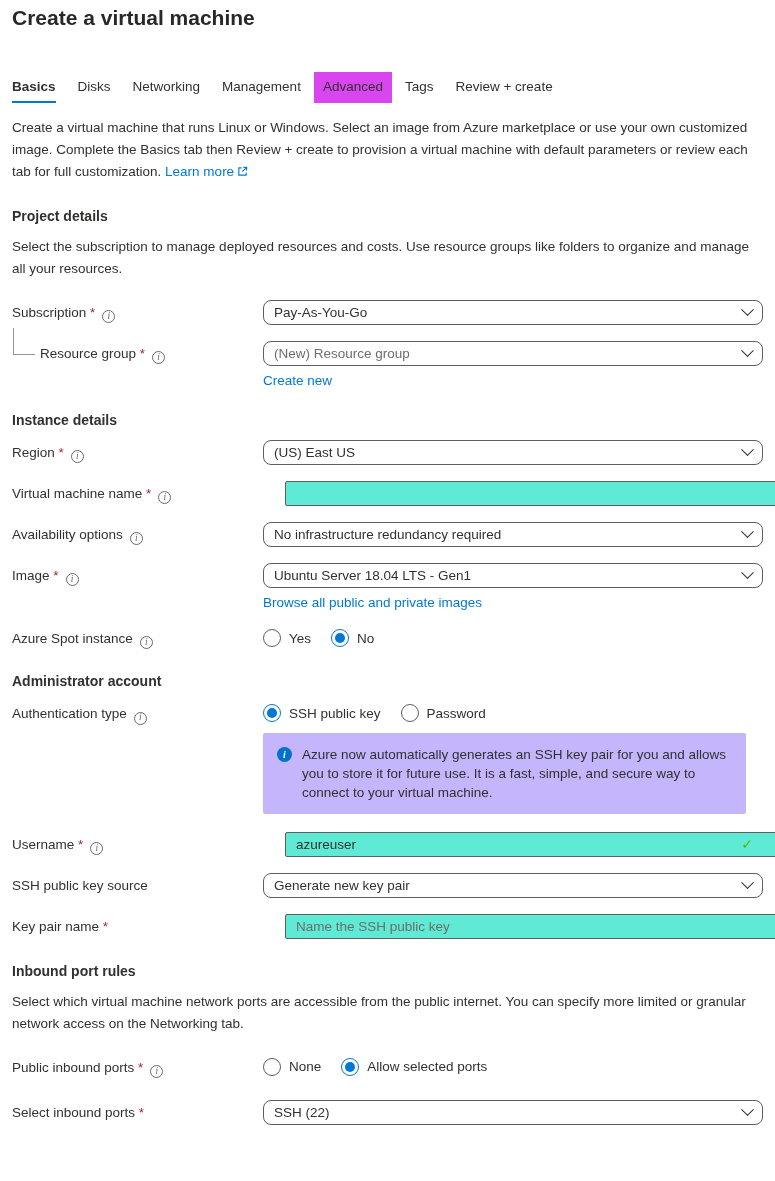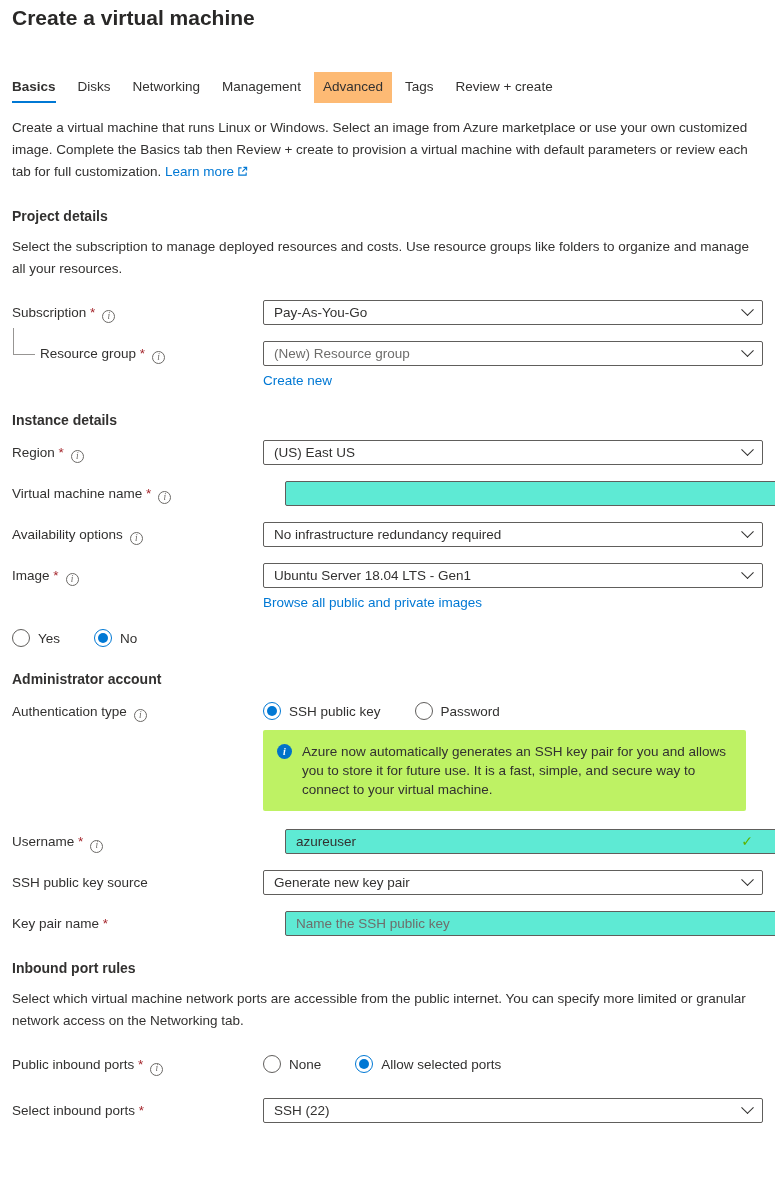--- a/index.html
+++ b/index.html
@@ -11,21 +11,21 @@
   .page { padding:6px 12px 12px; box-sizing:border-box; }
 
   .page-title { font-size:21px; font-weight:700; color:#292827; margin:0 0 42px; }
 
   
   .tabs { display:flex; align-items:flex-end; margin:0 0 14px; }
   .tab { padding:7px 9px 9px; margin-right:4px; position:relative; cursor:pointer; white-space:nowrap; }
   .tab:first-child { margin-left:-9px; }
   .tab.active { font-weight:700; }
   .tab.active::after { content:""; position:absolute; left:9px; right:9px; bottom:0; height:2px; background:#0078d4; }
-  .tab.hl { background:#fdba74; }
+  .tab.hl { background:#d946ef; }
 
   .body-text { line-height:22px; margin:0 0 10px; max-width:751px; }
   .link { color:#0078d4; cursor:pointer; text-decoration:none;margin-top:9px; }
   .ext-icon { display:inline-block; margin-left:3px; vertical-align:-1px; }
 
   .section-heading { font-size:14px; font-weight:700; margin:24px 0 12px; color:#323130; }
   .section-desc { line-height:22px; margin:0 0 20px; max-width:751px; }
 
   
   .row { display:flex; align-items:flex-start; margin-bottom:16px; position:relative;justify-content:center; }
@@ -33,21 +33,21 @@
   .field-col { flex:1 1 auto; min-width:0; }
   .required::after { content:"\00a0*"; color:#a4262c; font-weight:400; }
   .info-icon {
     display:inline-flex; width:13px; height:13px; box-sizing:border-box;
     border:1px solid #6b6966; border-radius:50%; align-items:center; justify-content:center;
     color:#6b6966; margin-left:7px; vertical-align:-2px; cursor:default; flex:none;
   }
   .info-icon::before { content:"i"; font-family:"Liberation Serif",serif; font-style:italic; font-size:9.5px; line-height:1; }
 
   .dropdown, .input-box {
-    height:25px; box-sizing:border-box; border:1px solid #605e5c; border-radius:2px;
+    height:25px; box-sizing:border-box; border:1px solid #605e5c; border-radius:8px;
     background:#fff; display:flex; align-items:center; padding:0 10px;
   }
   .dropdown { justify-content:space-between; cursor:pointer; }
   .dd-value { white-space:nowrap; overflow:hidden; text-overflow:ellipsis; }
   .dd-value.muted { color:#6e6d6b; }
   .chevron-icon { width:8px; height:8px; border-right:1.4px solid #323130; border-bottom:1.4px solid #323130; transform:rotate(45deg) translate(-2px,-2px); flex:none; }
 
   .input-wrap { position:relative; }
   input.text-input {
     width:100%; height:25px; box-sizing:border-box; border:1px solid #605e5c; border-radius:2px;
@@ -59,28 +59,28 @@
   .check-icon::before { content:"\2713"; }
 
   .sub-link { display:inline-block; margin-top:7px; }
 
   
   .row.indented .label-col { padding-left:28px; }
   .connector { position:absolute; left:1px; top:-13px; width:21px; height:26px;
     border-left:1px solid #979593; border-bottom:1px solid #979593; }
 
   
-  .radio-group { display:flex; align-items:center; gap:34px; padding-top:3px; }
+  .radio-group { display:flex; align-items:center; gap:20px; padding-top:3px; }
   .radio-option { display:flex; align-items:center; gap:8px; cursor:pointer; }
   .radio-circle { width:18px; height:18px; box-sizing:border-box; border:1px solid #605e5c; border-radius:50%; background:#fff; flex:none; position:relative; }
   .radio-option.selected .radio-circle { border-color:#0078d4; }
   .radio-option.selected .radio-circle::after { content:""; position:absolute; inset:3px; border-radius:50%; background:#0078d4; }
 
   
-  .info-box { background:#bef264; border-radius:2px; padding:12px 14px; display:flex; gap:10px; line-height:19px; max-width:483px; box-sizing:border-box; }
+  .info-box { background:#c4b5fd; border-radius:2px; padding:12px 14px; display:flex; gap:10px; line-height:19px; max-width:483px; box-sizing:border-box; }
   .info-badge { width:15px; height:15px; border-radius:50%; background:#0072c9; color:#fff; display:flex; align-items:center; justify-content:center; flex:none; margin-top:2px; }
   .info-badge::before { content:"i"; font-family:"Liberation Serif",serif; font-style:italic; font-weight:700; font-size:10px; }
   .row.info-row { margin-top:8px; margin-bottom:18px; }
 </style>
 </head>
 <body>
 
 <div class="page">
 
   <h1 class="page-title">Create a virtual machine</h1>
@@ -175,20 +175,23 @@
     <div class="field-col">
       <div class="dropdown">
         <span class="dd-value">Ubuntu Server 18.04 LTS - Gen1</span>
         <span class="chevron-icon"></span>
       </div>
       <a class="link sub-link">Browse all public and private images</a>
     </div>
   </div>
 
   <div class="row">
+    <div class="label-col">
+      <span>Azure Spot instance</span><span class="info-icon"></span>
+    </div>
     <div class="field-col">
       <div class="radio-group">
         <div class="radio-option">
           <span class="radio-circle"></span>
           <span>Yes</span>
         </div>
         <div class="radio-option selected">
           <span class="radio-circle"></span>
           <span>No</span>
         </div>

